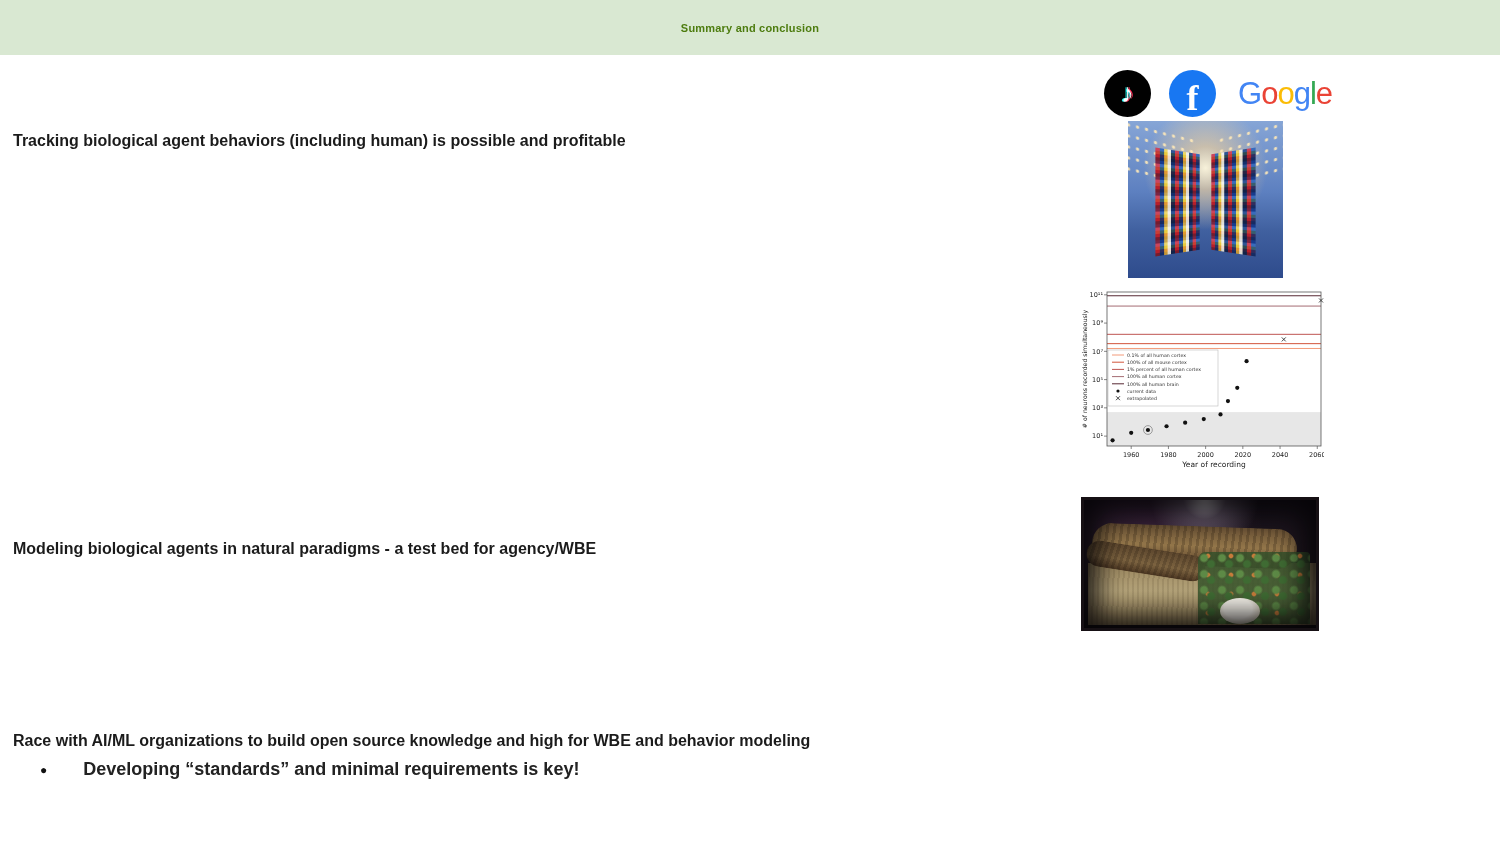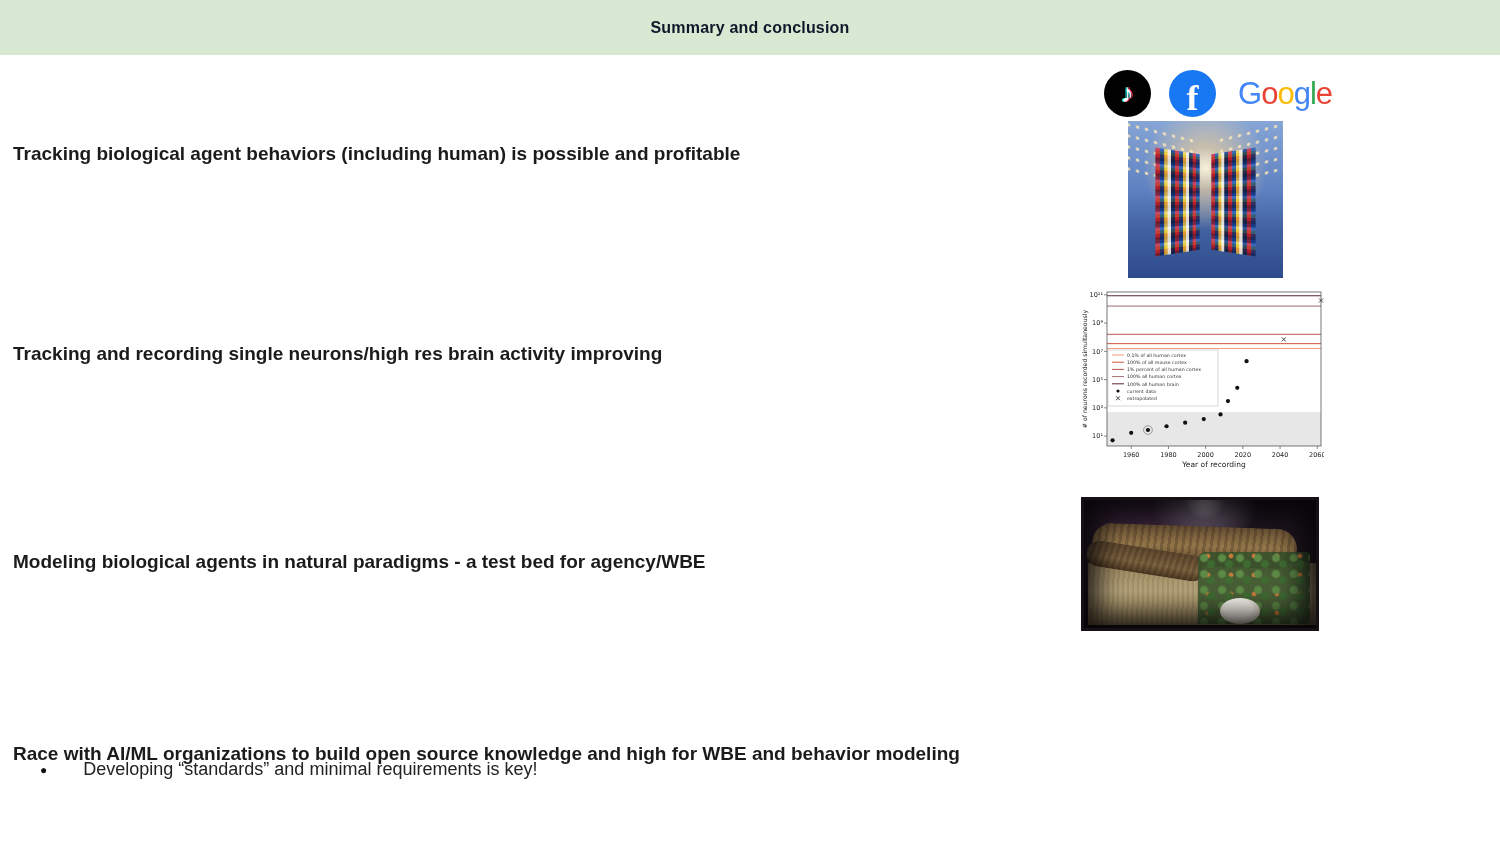--- a/index.html
+++ b/index.html
@@ -2,28 +2,28 @@
 <html><head>
 <meta charset="utf-8">
 <style>
   html,body{margin:0;padding:0;background:#ffffff;}
   .slide{position:relative;width:1500px;height:844px;background:#ffffff;overflow:hidden;
          font-family:"Liberation Sans", sans-serif;color:#1c1c1c;}
 
   
   .header{position:absolute;left:0;top:0;width:1500px;height:55px;background:#d9e8d2;
           display:flex;align-items:center;justify-content:center;}
-  .header .title{font-size:16px;font-weight:700;color:#0f172a;letter-spacing:.2px;}
-
-  
-  .point{position:absolute;left:13px;font-size:19px;font-weight:700;color:#1b1b1b;white-space:nowrap;margin-top:11px;}
+  .header .title{font-size:11px;font-weight:700;color:#4d7c0f;letter-spacing:.2px;}
+
+  
+  .point{position:absolute;left:13px;font-size:16px;font-weight:700;color:#1b1b1b;white-space:nowrap;}
   .p1{top:132px;} .p2{top:332px;} .p3{top:540px;} .p4{top:732px;}
   .subrow{position:absolute;left:40px;top:759px;display:flex;align-items:center;}
   .subrow .dot{font-size:12px;margin-right:36px;color:#111;}
-  .subrow .subtext{font-size:18px;font-weight:400;color:#222;white-space:nowrap;}
+  .subrow .subtext{font-size:18px;font-weight:700;color:#222;white-space:nowrap;}
 
   
   .logo-circle{position:absolute;border-radius:50%;display:flex;align-items:center;justify-content:center;}
   .tiktok{left:1104px;top:70px;width:47px;height:47px;background:#010101;}
   .tiktok .note{color:#ffffff;font-size:26px;font-weight:700;
                 text-shadow:-1.5px 0 0 #25f4ee, 1.5px 0 0 #fe2c55;}
   .facebook{left:1169px;top:70px;width:47px;height:47px;background:#1877f2;}
   .facebook .f{color:#fff;font-size:36px;font-weight:700;margin-top:9px;font-family:"Liberation Serif",serif;}
   .google{position:absolute;left:1238px;top:76px;height:36px;display:flex;align-items:center;
           font-size:31px;font-weight:500;letter-spacing:-1px;}
@@ -88,21 +88,20 @@
 </head>
 <body>
 
 <div class="slide">
 
   <div class="header">
     <div class="title">Summary and conclusion</div>
   </div>
 
   <div class="point p1">Tracking biological agent behaviors (including human) is possible and profitable</div>
-  <div class="point p2">Tracking and recording single neurons/high res brain activity improving</div>
   <div class="point p3">Modeling biological agents in natural paradigms - a test bed for agency/WBE</div>
   <div class="point p4">Race with AI/ML organizations to build open source knowledge and high for WBE and behavior modeling</div>
 
   <div class="subrow">
     <span class="dot">●</span>
     <span class="subtext">Developing “standards” and minimal requirements is key!</span>
   </div>
 
   <div class="logo-circle tiktok">
     <span class="note">♪</span>

